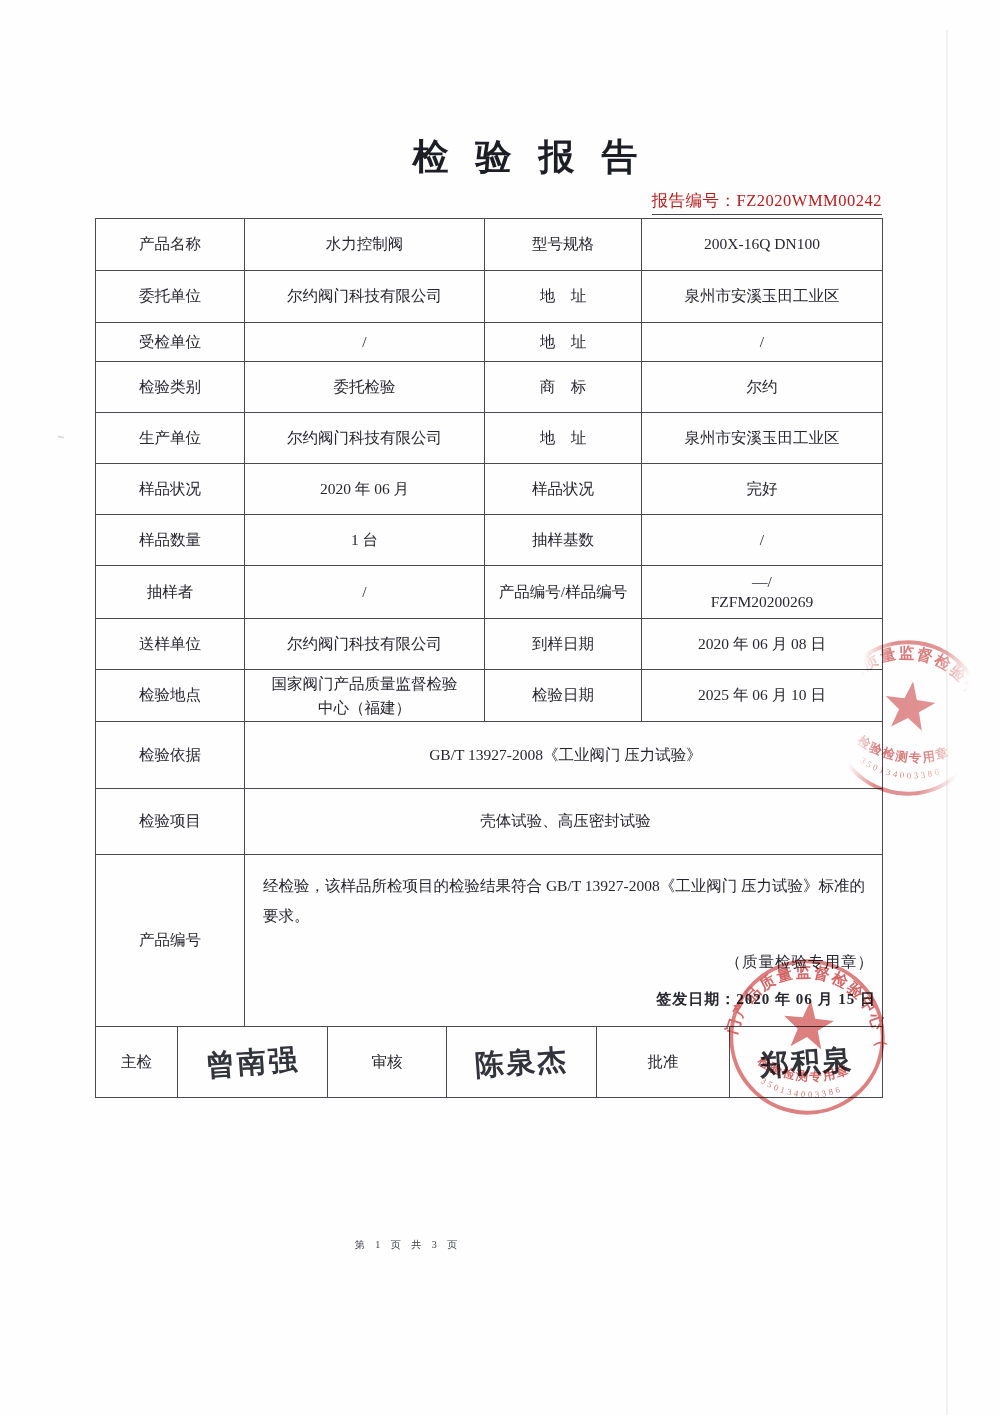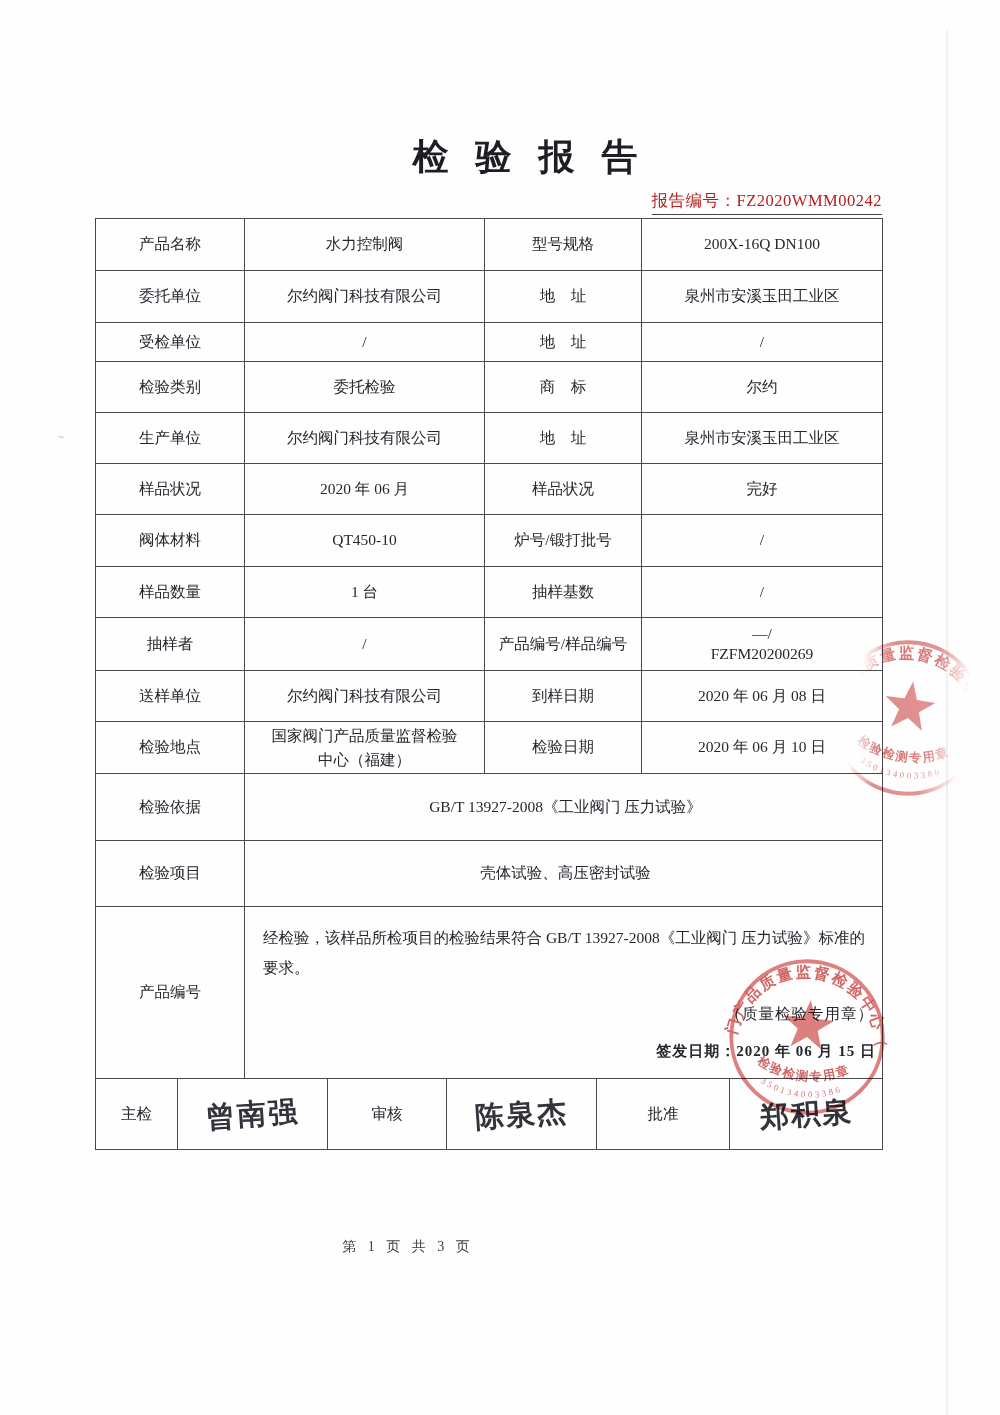--- a/index.html
+++ b/index.html
@@ -21,21 +21,21 @@
   .concl-text{text-align:left;padding:14px 12px 0 14px;line-height:1.95;font-size:15.5px;}
   .seal-note{position:absolute;right:8px;top:96px;font-size:15.5px;letter-spacing:1px;}
   .issue-date{position:absolute;right:6px;top:134px;font-size:15px;letter-spacing:1px;font-weight:bold;}
   .sigwrap{display:flex;width:100%;height:70px;align-items:stretch;}
   .sigwrap>div{display:flex;align-items:center;justify-content:center;border-left:1px solid #49494f;}
   .sigwrap>div:first-child{border-left:none;}
   .sig-label{font-size:15.5px;}
   .sig-name{font-size:29px;color:#33333c;font-weight:600;transform:rotate(-4deg);
         font-family:"Liberation Serif",serif;letter-spacing:2px;}
   .page-footer{position:absolute;left:0;top:1238px;width:816px;text-align:center;
-        font-size:14px;letter-spacing:4px;color:#3c3c49;}
+        font-size:10px;letter-spacing:4px;color:#3c3c49;}
   
   .stamp{position:absolute;mix-blend-mode:multiply;}
   .stamp-main{left:719px;top:949px;opacity:0.85;transform:rotate(6deg);}
   .stamp-edge{left:820px;top:630px;opacity:0.8;transform:rotate(8deg);
     -webkit-mask-image:linear-gradient(90deg,transparent 0%,transparent 20%,rgba(0,0,0,.95) 36%,rgba(0,0,0,.9) 62%,transparent 82%);
     mask-image:linear-gradient(90deg,transparent 0%,transparent 20%,rgba(0,0,0,.95) 36%,rgba(0,0,0,.9) 62%,transparent 82%);}
   .stamp-ring{fill:none;stroke:#d05050;stroke-width:4.5;opacity:0.85;}
   .stamp-star{fill:#cf4f4f;opacity:0.85;}
   .stamp-arc{font-size:17.5px;letter-spacing:2.5px;fill:#cc4b4b;text-anchor:middle;font-weight:600;}
   .stamp-mid{font-size:14px;letter-spacing:2px;fill:#cc4b4b;text-anchor:middle;font-weight:600;}
@@ -91,26 +91,20 @@
         <td>尔约阀门科技有限公司</td>
         <td>地　址</td>
         <td>泉州市安溪玉田工业区</td>
       </tr>
       <tr style="height:51px">
         <td>样品状况</td>
         <td>2020 年 06 月</td>
         <td>样品状况</td>
         <td>完好</td>
       </tr>
-      <tr style="height:52px">
-        <td>阀体材料</td>
-        <td>QT450-10</td>
-        <td>炉号/锻打批号</td>
-        <td>/</td>
-      </tr>
       <tr style="height:51px">
         <td>样品数量</td>
         <td>1 台</td>
         <td>抽样基数</td>
         <td>/</td>
       </tr>
       <tr style="height:53px">
         <td>抽样者</td>
         <td>/</td>
         <td>产品编号/样品编号</td>
@@ -121,21 +115,21 @@
         <td>送样单位</td>
         <td>尔约阀门科技有限公司</td>
         <td>到样日期</td>
         <td>2020 年 06 月 08 日</td>
       </tr>
       <tr style="height:52px">
         <td>检验地点</td>
         <td class="preline" style="line-height:1.5">国家阀门产品质量监督检验
 中心（福建）</td>
         <td>检验日期</td>
-        <td>2020 年 06 月 10 日</td>
+        <td>2025 年 06 月 10 日</td>
       </tr>
       <tr style="height:67px">
         <td>检验依据</td>
         <td colspan="3" class="lft">GB/T 13927-2008《工业阀门 压力试验》</td>
       </tr>
       <tr style="height:66px">
         <td>检验项目</td>
         <td colspan="3" class="lft">壳体试验、高压密封试验</td>
       </tr>
       <tr style="height:172px">

